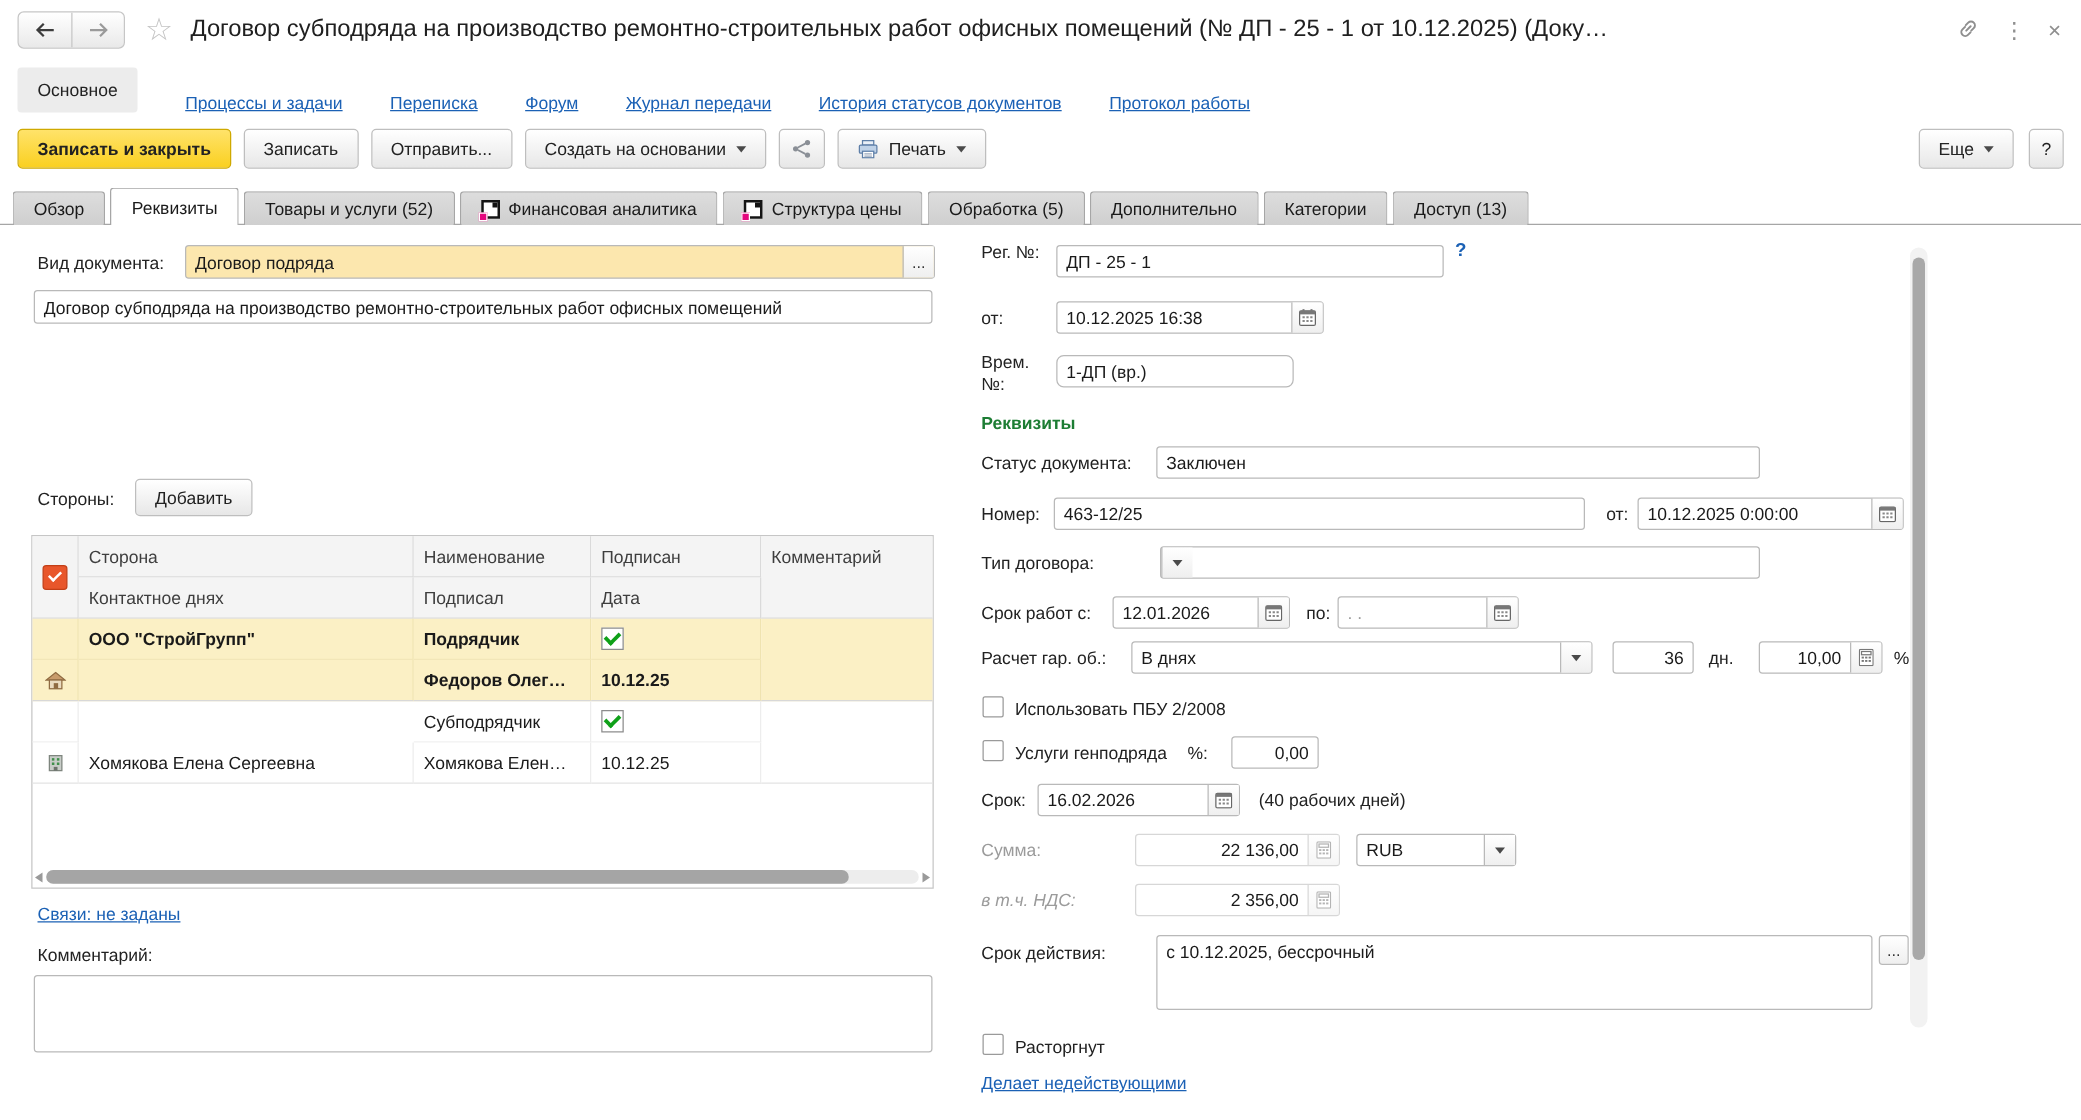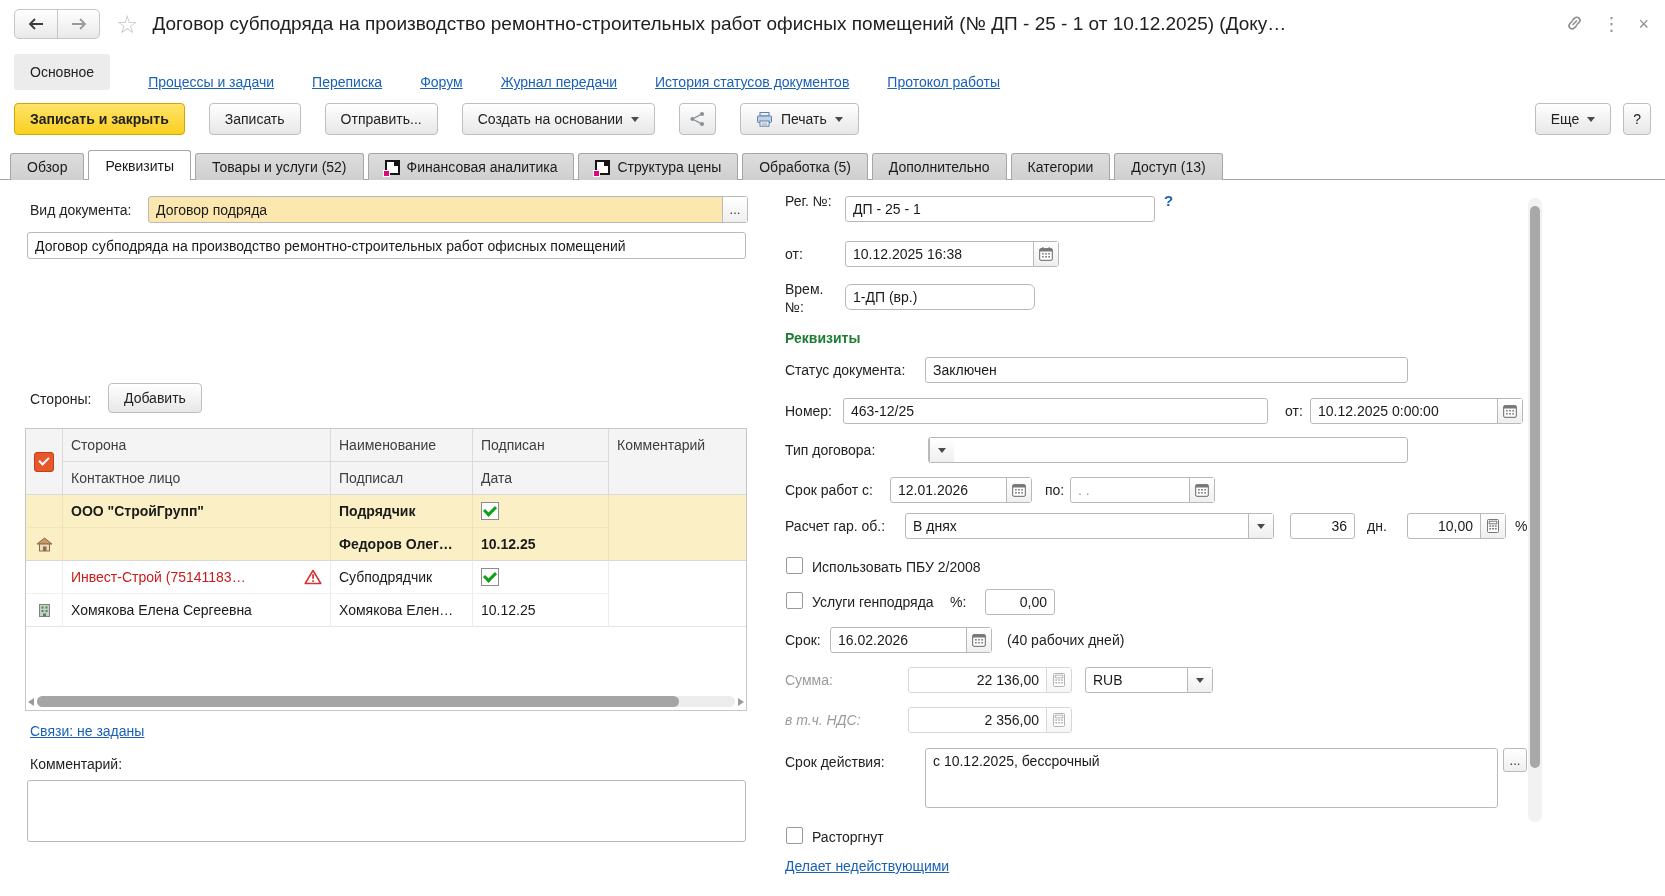--- a/index.html
+++ b/index.html
@@ -15,21 +15,21 @@
   .wtitle{font-size:19px;color:#202020;white-space:nowrap;overflow:hidden;flex:1;}
   .titleicons{display:flex;align-items:center;gap:18px;margin:0 16px 0 12px;}
   .tic{color:#8F8F8F;font-size:18px;line-height:1;cursor:pointer;}
 
   
   .navbar{position:absolute;top:48px;left:0;right:0;height:42px;display:flex;align-items:flex-end;gap:38px;padding-left:14px;font-size:14px;}
   .navlink{color:#1B61B5;text-decoration:underline;cursor:pointer;white-space:nowrap;}
   .nav-active{background:#ECECEC;border-radius:3px;padding:10px 16px;color:#222;text-decoration:none;cursor:default;}
 
   
-  .toolbar{position:absolute;top:99px;left:0;right:0;height:40px;display:flex;align-items:center;gap:24px;padding:0 14px;box-sizing:border-box;}
+  .toolbar{position:absolute;top:99px;left:0;right:0;height:40px;display:flex;align-items:center;gap:10px;padding:0 14px;box-sizing:border-box;}
   .btn{height:32px;display:inline-flex;align-items:center;gap:8px;padding:0 15px;border:1px solid #BEBEBE;border-radius:4px;background:linear-gradient(#FFFFFF,#E7E7E7);font-size:14px;color:#222;cursor:pointer;white-space:nowrap;}
   .btn.primary{background:linear-gradient(#FFE36A,#FAD020);border-color:#CFA900;font-weight:bold;}
   .btn.square{padding:0 9px;}
   .tb-right{margin-left:auto;display:flex;gap:12px;}
   .caret{width:0;height:0;border-left:4px solid transparent;border-right:4px solid transparent;border-top:5px solid #4A4A4A;display:inline-block;}
 
   
   .tabstrip{position:absolute;top:150px;left:0;right:0;height:30px;display:flex;align-items:flex-end;padding-left:10px;border-bottom:1px solid #A6A6A6;box-sizing:border-box;}
   .tab{height:27px;display:flex;align-items:center;gap:7px;padding:0 16px;background:linear-gradient(#DDDDDD,#CFCFCF);border:1px solid #A6A6A6;border-bottom:none;border-radius:3px 3px 0 0;margin-right:4px;font-size:14px;cursor:pointer;position:relative;top:1px;box-sizing:border-box;white-space:nowrap;}
   .tab.active{background:#fff;height:30px;z-index:2;}
@@ -222,21 +222,21 @@
     <div class="ptable">
       <div class="tgrid">
 
         <div class="th" style="grid-area:1/1/3/2;justify-content:center;">
             <span class="selall"></span>
           </div>
         <div class="th" style="grid-area:1/2/2/3;">Сторона</div>
         <div class="th" style="grid-area:1/3/2/4;">Наименование</div>
         <div class="th" style="grid-area:1/4/2/5;">Подписан</div>
         <div class="th" style="grid-area:1/5/3/6;border-right:none;align-items:flex-start;padding-top:8px;">Комментарий</div>
-        <div class="th" style="grid-area:2/2/3/3;">Контактное лицо</div>
+        <div class="th" style="grid-area:2/2/3/3;">Контактное днях</div>
         <div class="th" style="grid-area:2/3/3/4;">Подписал</div>
         <div class="th" style="grid-area:2/4/3/5;">Дата</div>
 
         <div class="td ysel sep-in-y" style="grid-area:3/1/4/2;"></div>
         <div class="td ysel sep-in-y" style="grid-area:3/2/4/3;">ООО "СтройГрупп"</div>
         <div class="td ysel sep-in-y" style="grid-area:3/3/4/4;">Подрядчик</div>
         <div class="td ysel sep-in-y" style="grid-area:3/4/4/5;">
             <span class="okbox">
               <i></i>
             </span>
@@ -248,28 +248,20 @@
               <polygon points="8.5,1 16,7 1,7" fill="#C89B6B" stroke="#8F6B42" stroke-width="1"></polygon>
               <rect x="3.5" y="7" width="10" height="7" fill="#EADBC0" stroke="#8F6B42"></rect>
               <rect x="7" y="9.5" width="3.5" height="4.5" fill="#8F6B42"></rect>
             </svg>
         </div>
         <div class="td ysel sep-group" style="grid-area:4/2/5/3;"></div>
         <div class="td ysel sep-group" style="grid-area:4/3/5/4;">Федоров Олег…</div>
         <div class="td ysel sep-group" style="grid-area:4/4/5/5;">10.12.25</div>
 
         <div class="td sep-in-w" style="grid-area:5/1/6/2;"></div>
-        <div class="td sep-in-w" style="grid-area:5/2/6/3;justify-content:space-between;">
-          <span class="redtxt">Инвест-Строй (75141183…</span>
-          <svg width="18" height="16" viewBox="0 0 18 16">
-              <polygon points="9,1.5 16.8,14.5 1.2,14.5" fill="#FFFFFF" stroke="#D83030" stroke-width="1.5" stroke-linejoin="round"></polygon>
-              <rect x="8.2" y="5.2" width="1.7" height="4.6" fill="#D83030"></rect>
-              <rect x="8.2" y="11.2" width="1.7" height="1.7" fill="#D83030"></rect>
-            </svg>
-        </div>
         <div class="td sep-in-w" style="grid-area:5/3/6/4;">Субподрядчик</div>
         <div class="td sep-in-w" style="grid-area:5/4/6/5;">
             <span class="okbox">
               <i></i>
             </span>
           </div>
         <div class="td sep-w-end" style="grid-area:5/5/7/6;border-right:none;"></div>
 
         <div class="td sep-w-end" style="grid-area:6/1/7/2;justify-content:center;padding:0;">
           <svg width="15" height="15" viewBox="0 0 15 15">

